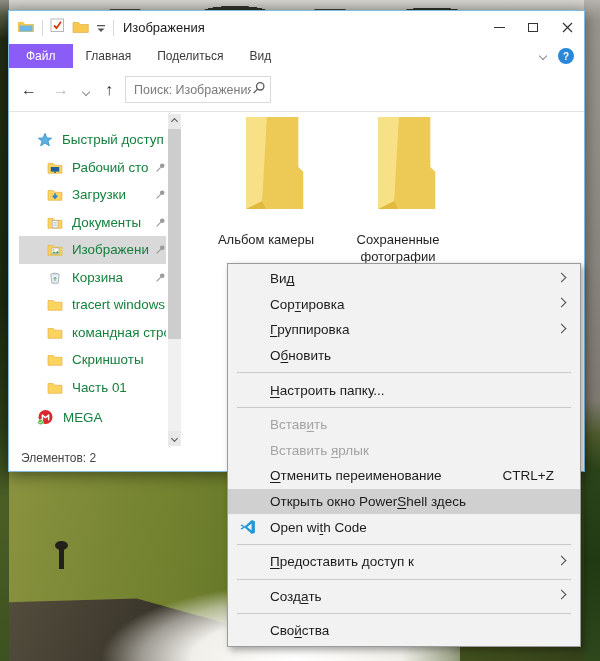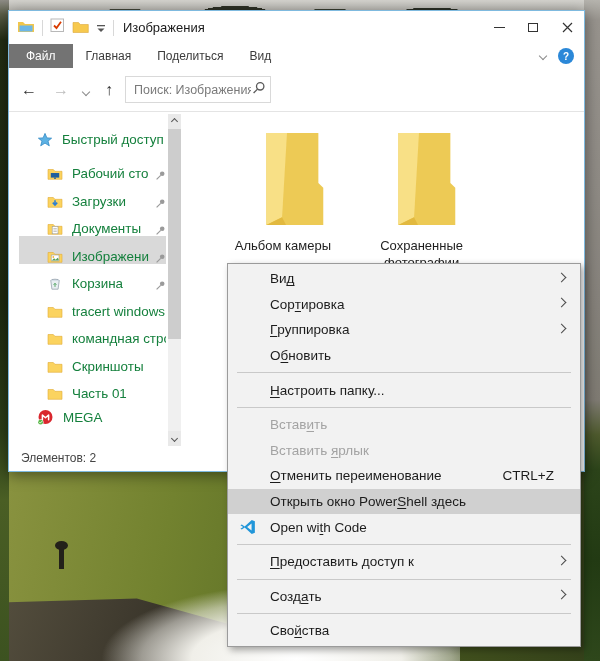--- a/index.html
+++ b/index.html
@@ -45,21 +45,21 @@
   .qat-sep { width:1px; height:16px; background:#d8d8d8; }
   #title-text { font-size:13px; color:#1a1a1a; margin-left:9px; }
   #win-controls { margin-left:auto; display:flex; height:100%; }
   .ctl { width:34px; height:100%; display:flex; align-items:center; justify-content:center; cursor:default; }
   .glyph-min { width:11px; height:1px; background:#333; }
   .glyph-max { width:10px; height:9px; border:1px solid #333; }
 
   
   #ribbon { height:24px; display:flex; align-items:stretch; flex:none; font-size:12px; }
   .rtab { display:flex; align-items:center; padding:0 13px; color:#3b3b3b; }
-  .rtab.active { background:#737373; color:#fff; padding:0 17px; }
+  .rtab.active { background:#8b5cf6; color:#fff; padding:0 17px; }
   #ribbon-right { margin-left:auto; display:flex; align-items:center; gap:12px; padding-right:10px; }
   #help-btn { width:16px; height:16px; border-radius:50%; background:#2b88d8; color:#fff;
     font-size:10px; font-weight:bold; display:flex; align-items:center; justify-content:center; }
 
   
   .chev { display:inline-block; width:6px; height:6px; border-right:1.4px solid currentColor; border-bottom:1.4px solid currentColor; }
   .chev.down { transform:rotate(45deg); }
   .chev.up { transform:rotate(-135deg); }
   .chev.right { transform:rotate(-45deg); }
 
@@ -80,34 +80,34 @@
   #searchbox { margin-left:8px; width:146px; height:27px; border:1px solid #d9d9d9; display:flex; align-items:center; padding:0 4px 0 8px; }
   #search-input { border:none; outline:none; flex:1; min-width:0; font-size:12.5px; font-family:inherit; color:#737373; background:transparent; }
   #search-input::placeholder { color:#7a7a7a; opacity:1; }
 
   
   #body { flex:1; display:flex; min-height:0; }
   #sidebar { width:174px; flex:none; position:relative; padding-top:14px; font-size:13.4px; color:#15803d; }
   .srow { height:27.5px; display:flex; align-items:center; margin:0 17px 0 10px; }
   .srow .sicon { flex:none; margin-right:9px; display:flex; }
   .srow.root { padding-left:18px; }
-  .srow.child { padding-left:28px;align-items:flex-end; }
+  .srow.child { padding-left:28px; }
   .srow.selected { background:#d9d9d9; }
   .srow .slabel { white-space:nowrap; overflow:hidden; flex:1; }
   .pin { flex:none; margin-left:4px; display:flex; }
   .srow.gap { margin-top:3px; }
 
   #side-scrollbar { position:absolute; right:2px; top:2px; width:13px; height:332px; background:#f0f0f0; }
   .sb-btn { height:15px; background:#e9e9e9; display:flex; align-items:center; justify-content:center; color:#555; }
   .sb-btn .chev { width:5px; height:5px; }
   #sb-thumb { height:210px; background:#cdcdcd; }
   #sb-down { position:absolute; bottom:0; left:0; right:0; }
 
   #main { flex:1; position:relative; }
-  .tile { position:absolute; top:16px; width:130px; display:flex; flex-direction:column; align-items:flex-end; }
+  .tile { position:absolute; top:0; width:130px; display:flex; flex-direction:column; align-items:center;gap:10px; }
   #tile-1 { left:18px; }
   #tile-2 { left:150px; }
   .tile-label { margin-top:3px; font-size:13px; color:#1f1f1f; text-align:center; line-height:17px; }
 
   
   #statusbar { height:26px; flex:none; display:flex; align-items:center; font-size:12px; color:#444; padding-left:12px; }
 
   
   #ctx { position:absolute; left:227px; top:263px; width:354px; height:384px;
     background:#f2f2f2; border:1px solid #9b9b9b; box-shadow:3px 3px 7px rgba(0,0,0,.35);

